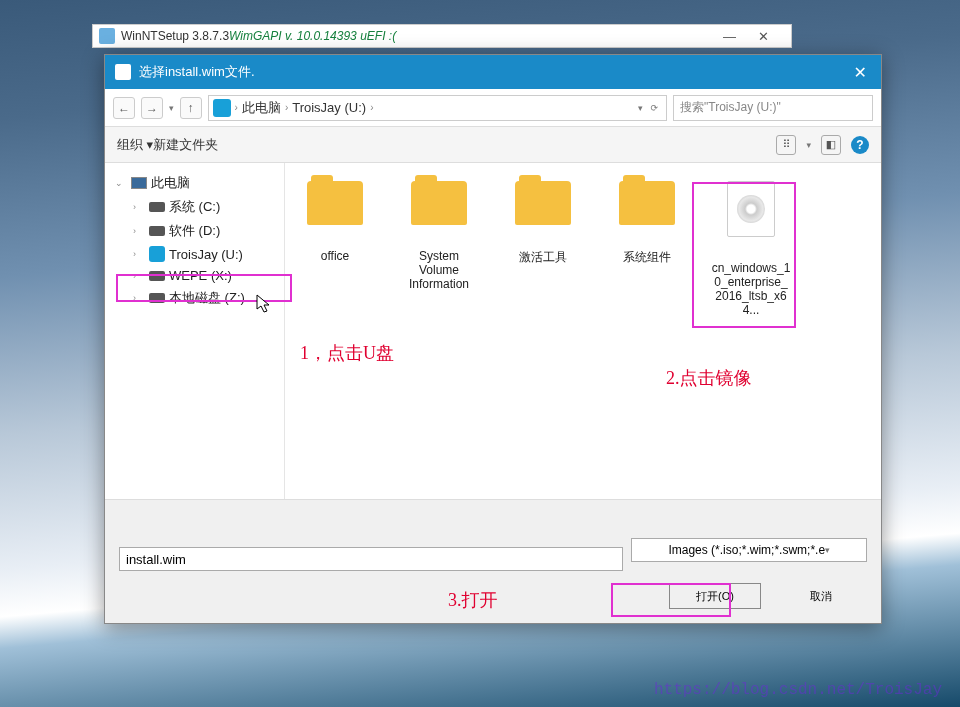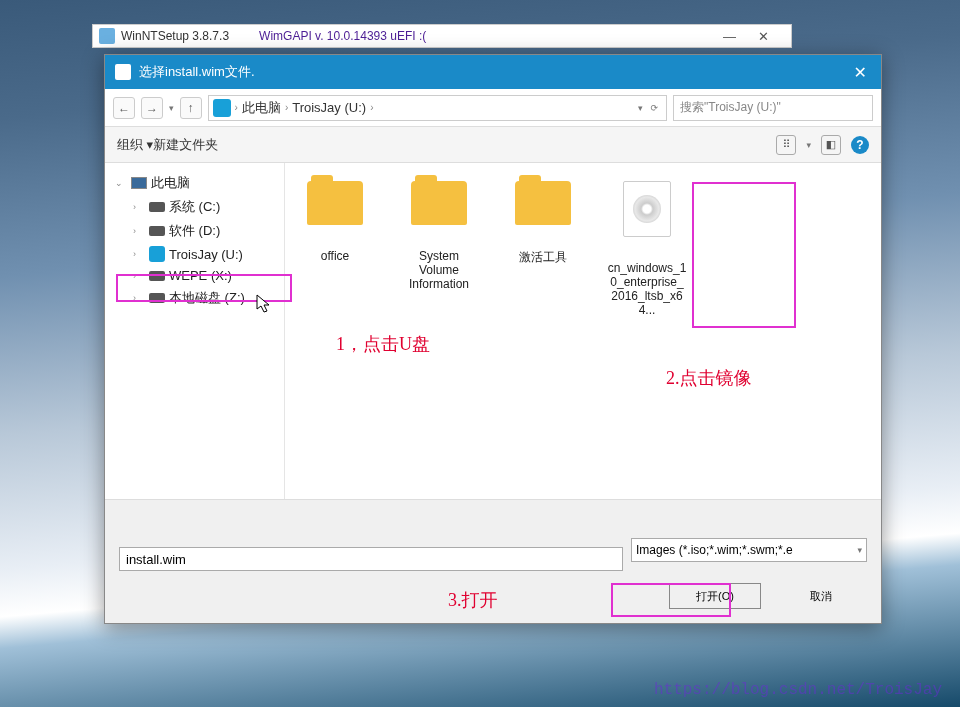--- a/index.html
+++ b/index.html
@@ -1,21 +1,21 @@
 <!DOCTYPE html>
 <html><head>
 <meta charset="utf-8">
 <style>
 * { box-sizing: border-box; margin: 0; padding: 0; font-family: "Microsoft YaHei", "Segoe UI", sans-serif; }
 body { width: 960px; height: 707px; background: linear-gradient(135deg, #4a6a8a 0%, #5a7a9a 20%, #6a8aaa 40%, #aabbd0 60%, #e0e8f0 80%, #f5f5f5 90%, #0a3a5a 100%); position: relative; overflow: hidden; }
 .sky { position:absolute; inset:0; background: linear-gradient(175deg, #3a5a7a 0%, #4a6a8a 15%, #7090b0 35%, #b8c8d8 55%, #e8eef5 72%, #fff 78%, #a0c0d8 82%, #164a6a 100%); }
 .parent-window { position: absolute; left: 92px; top: 24px; width: 700px; height: 24px; background: #fff; border: 1px solid #ccc; display:flex; align-items:center; font-size:12px; color:#333; }
 .parent-icon { width:16px; height:16px; margin:0 6px; background:#6ab0e0; border-radius:2px; }
 .parent-title { flex:0 0 auto; }
-.parent-sub { margin-left:30px; color:#4c1d95; }
+.parent-sub { color:#15803d;font-style:italic; }
 .parent-ctrls { margin-left:auto; display:flex; gap:22px; padding-right:22px; color:#555; font-size:13px;}
 .dialog { position: absolute; left: 104px; top: 54px; width: 778px; height: 570px; background: #f0f0f0; border: 1px solid #888; box-shadow: 0 4px 20px rgba(0,0,0,0.4); display:flex; flex-direction:column; }
 .titlebar { height: 34px; background: #1a8ac8; color:#fff; display:flex; align-items:center; padding: 0 10px; font-size:13px; }
 .titlebar .ticon { width:16px; height:16px; background:#fff; border-radius:2px; margin-right:8px; }
 .titlebar .tclose { margin-left:auto; font-size:16px; padding:0 4px; cursor:pointer; }
 .navrow { height: 38px; background:#fff; border-bottom:1px solid #ddd; display:flex; align-items:center; padding:0 8px; gap:6px; font-size:13px; color:#333; }
 .navbtn { width:22px; height:22px; border:1px solid #ccc; border-radius:3px; display:flex; align-items:center; justify-content:center; color:#555; font-size:12px; background:#fafafa; }
 .breadcrumb { flex:1; height:26px; border:1px solid #ccc; display:flex; align-items:center; padding:0 4px; gap:4px; background:#fff; }
 .bc-sq { width:18px; height:18px; background:#18a0d8; border-radius:3px; }
 .bc-sep { color:#888; font-size:10px; }
@@ -36,21 +36,21 @@
 .files { flex:1; padding:18px 10px; display:flex; align-items:flex-start; gap:24px; flex-wrap:wrap; position:relative; }
 .file-item { width:80px; display:flex; flex-direction:column; align-items:center; text-align:center; font-size:12px; color:#222; gap:24px; }
 .folder-icon { width:56px; height:44px; background:#f5c040; border-radius:4px 4px 2px 2px; position:relative; }
 .folder-icon::before { content:''; position:absolute; top:-6px; left:4px; width:22px; height:8px; background:#f5c040; border-radius:3px 3px 0 0; }
 .iso-icon { width:48px; height:56px; background:#fff; border:1px solid #ccc; display:flex; align-items:center; justify-content:center; border-radius:2px; }
 .iso-icon::after { content:''; width:28px; height:28px; border-radius:50%; background:radial-gradient(circle, #fff 20%, #ccc 30%, #e8e8e8 60%, #aaa 100%); }
 .bottom { border-top:1px solid #ddd; padding:12px 14px 14px; background:#f0f0f0; display:flex; flex-direction:column; gap:12px; }
 .fname-row { display:flex; align-items:center; gap:8px; font-size:13px; }
 .fname-label { width:190px; text-align:right; }
 .fname-input { flex:1; height:24px; border:1px solid #aaa; padding:0 6px; font-size:13px; background:#fff;margin-top:35px; }
-.filter-sel { width:236px; height:24px; border:1px solid #aaa; padding:0 4px; font-size:12px; background:#fff; display:flex; align-items:center; justify-content:space-between;margin-top:16px; }
+.filter-sel { width:236px; height:24px; border:1px solid #aaa; padding:0 4px; font-size:12px; background:#fff; display:flex; align-items:center; justify-content:center;margin-top:16px; }
 .btn-row { display:flex; justify-content:flex-end; gap:14px; align-items:center; }
 .wbtn { width:92px; height:26px; border:1px solid #888; background:#f0f0f0; font-size:11px; display:flex; align-items:center; justify-content:center; }
 .annot { position:absolute; color:#e00030; font-size:18px; font-family: "SimSun", serif; font-weight:normal; pointer-events:none; }
 .annot-box { position:absolute; border:2px solid #e030d0; pointer-events:none; }
 .watermark { position:absolute; right:18px; bottom:8px; color:#6d28d9; font-size:16px; font-family: "Courier New", monospace; opacity:0.5; }
 .cursor { position:absolute; width:16px; height:20px; pointer-events:none; }
 .chev { font-size:9px; color:#777; }
 </style>
 </head>
 <body>
@@ -146,20 +146,24 @@
       </div>
       <div class="file-item">
         <div class="folder-icon"></div>
         <span style="word-break:break-word">System Volume Information</span>
       </div>
       <div class="file-item">
         <div class="folder-icon"></div>
         <span>激活工具</span>
       </div>
       <div class="file-item">
+        <div class="folder-icon"></div>
+        <span>系统组件</span>
+      </div>
+      <div class="file-item">
         <div class="iso-icon"></div>
         <span style="word-break:break-all">cn_windows_10_enterprise_2016_ltsb_x64...</span>
       </div>
     </div>
   </div>
 
   <div class="bottom">
     <div class="fname-row">
       <input class="fname-input" value="install.wim" style="">
       <div class="filter-sel">
@@ -172,21 +176,21 @@
       <div class="wbtn" style="border:none;background:transparent">取消</div>
     </div>
   </div>
 
 </div>
 
 <div class="annot-box" style="left:116px; top:274px; width:176px; height:28px;"></div>
 <div class="annot-box" style="left:692px; top:182px; width:104px; height:146px;"></div>
 <div class="annot-box" style="left:611px; top:583px; width:120px; height:34px;"></div>
 
-<div class="annot" style="left:300px; top:332px;margin-left:36px;">1，点击U盘</div>
+<div class="annot" style="left:300px; top:341px;">1，点击U盘</div>
 <div class="annot" style="left:666px; top:366px;">2.点击镜像</div>
 <div class="annot" style="left:448px; top:588px;">3.打开</div>
 
 <svg class="cursor" style="left:256px; top:294px;" viewBox="0 0 16 20">
   <path d="M1 1 L1 15 L5 12 L8 18 L11 17 L8 11 L13 11 Z" fill="#fff" stroke="#000" stroke-width="1"></path>
 </svg>
 
 <div class="watermark">https://blog.csdn.net/TroisJay</div>
 
 </body></html>

